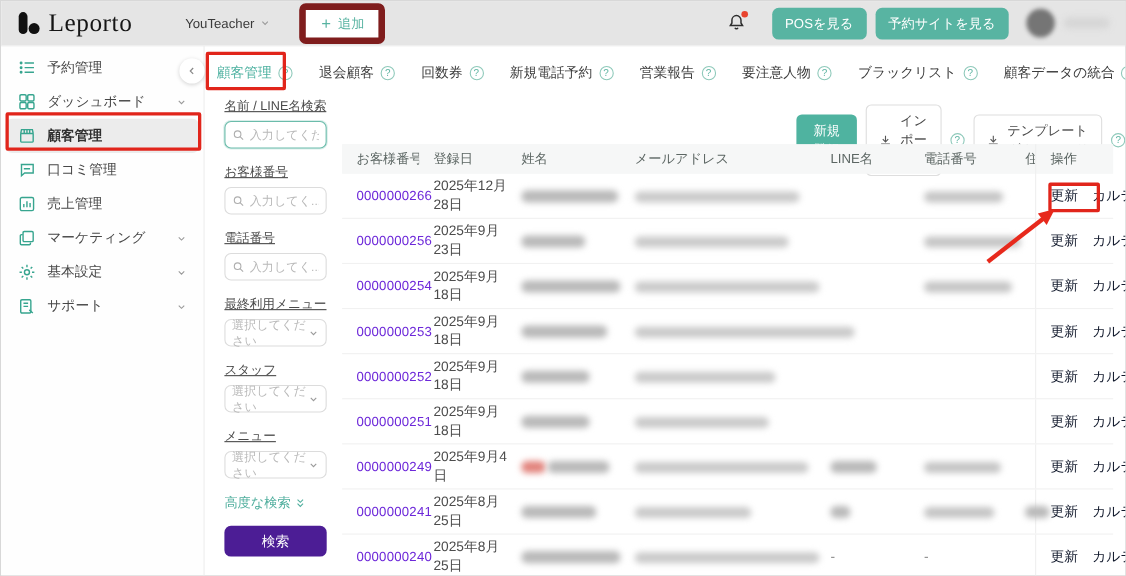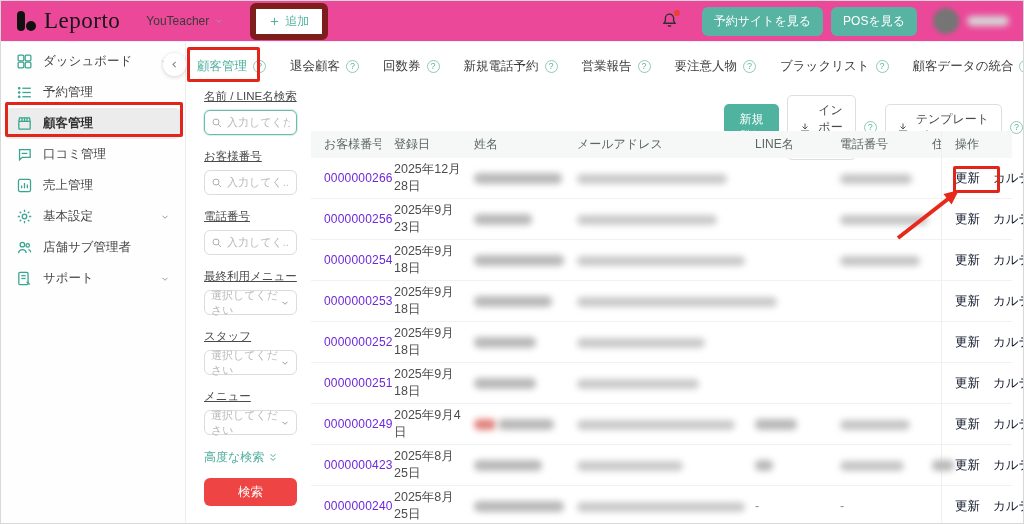--- a/index.html
+++ b/index.html
@@ -1,28 +1,28 @@
 <!DOCTYPE html>
 <html><head>
 <meta charset="utf-8">
 <style>
   * { margin:0; padding:0; box-sizing:border-box; }
   body { font-family:"Liberation Sans","DejaVu Sans",sans-serif; background:#fff; }
   .screen { position:relative; width:1024px; height:524px; background:#fff;
             border:1px solid #d8d8d8; overflow:hidden; }
 
   
-  .hdr { position:absolute; left:0; top:0; width:100%; height:41px; background:#ec4899;
+  .hdr { position:absolute; left:0; top:0; width:100%; height:41px; background:#e5e5e5;
          border-bottom:1px solid #f0f0f0; display:flex; align-items:center; padding:0 14px; z-index:5; }
   .logo { display:flex; align-items:center; gap:7px; }
   .logo-mark { position:relative; width:22px; height:24px; }
   .logo-mark .bar { position:absolute; left:2px; top:2px; width:8px; height:20px; background:#111; border-radius:4px; }
   .logo-mark .dot { position:absolute; left:11px; top:12px; width:10px; height:10px; background:#111; border-radius:50%; }
   .logo-text { font-family:"Liberation Serif","DejaVu Serif",serif; font-size:23px; color:#151515; letter-spacing:.5px; }
-  .org { display:flex; align-items:center; gap:5px; margin-left:26px; font-size:12px; color:#3a3a3a; cursor:pointer; }
+  .org { display:flex; align-items:center; gap:5px; margin-left:48px; font-size:12px; color:#3a3a3a; cursor:pointer; }
   .add-btn { display:flex; align-items:center; gap:5px; margin-left:26px; padding:4px 13px;
              border:6px solid #7f1d1d; border-radius:6px; background:#fff; color:#57b3a1; font-size:12px; cursor:pointer; }
   .hdr-spacer { flex:1; }
   .bell { position:relative; width:20px; height:20px; margin-right:14px; cursor:pointer; }
   .bell .dot { position:absolute; right:0; top:-1px; width:6px; height:6px; background:#e8432e; border-radius:50%; }
   .pill { background:#58b4a2; color:#fff; border:none; border-radius:6px; font-size:12px;
           padding:6px 12px; margin-left:8px; cursor:pointer; }
   .avatar { width:26px; height:26px; border-radius:50%; background:#757575; filter:blur(2px); margin-left:16px; }
   .hdr-name { width:42px; height:10px; background:#d6d6d6; border-radius:5px; filter:blur(3px); margin-left:8px; }
 
@@ -52,21 +52,21 @@
   .filters { position:absolute; left:203px; top:88px; width:93px; }
   .f-group { margin-bottom:14px; }
   .f-label { font-size:11.5px; color:#4a4a4a; margin-bottom:6px; white-space:nowrap;text-decoration:underline; }
   .f-input { display:flex; align-items:center; gap:4px; height:25px; border:1px solid #dcdcdc;
              border-radius:6px; background:#fff; padding:0 6px; color:#b9b9b9; font-size:11px; overflow:hidden; }
   .f-input.focused { border:1px solid #6bbcab; box-shadow:0 0 0 1px rgba(107,188,171,.25); }
   .f-input .ph { white-space:nowrap; overflow:hidden; }
   .f-select { display:flex; align-items:center; justify-content:space-between; height:25px; border:1px solid #dcdcdc;
               border-radius:6px; background:#fff; padding:0 6px; color:#b9b9b9; font-size:11px; cursor:pointer; }
   .advanced { display:flex; align-items:center; gap:4px; color:#4fae9d; font-size:12px; margin:6px 0 12px; cursor:pointer; }
-  .search-btn { width:93px; height:28px; background:#ef4444; color:#fff; border:none; border-radius:6px;
+  .search-btn { width:93px; height:28px; background:#4c1d95; color:#fff; border:none; border-radius:6px;
                 font-size:12.5px; cursor:pointer; }
 
   
   .toolbar { position:absolute; left:723px; top:94px; display:flex; align-items:center; gap:8px; }
   .btn-primary { background:#4fb3a0; color:#fff; border:none; border-radius:5px; padding:7px 14px; font-size:12px; cursor:pointer; }
   .btn-outline { display:flex; align-items:center; gap:6px; background:#fff; border:1px solid #dedede;
                  border-radius:5px; padding:6px 11px; font-size:12px; color:#4a4a4a; cursor:pointer; }
 
   
   .table { position:absolute; left:310px; top:130px; width:701px; }
@@ -126,56 +126,56 @@
       <span>追加</span>
     </button>
     <div class="hdr-spacer"></div>
     <div class="bell">
       <svg width="19" height="19" viewBox="0 0 24 24" fill="none" stroke="#2e2e2e" stroke-width="1.7">
         <path d="M12 4a5.2 5.2 0 0 0-5.2 5.2v3.3L5 15.5h14l-1.8-3V9.2A5.2 5.2 0 0 0 12 4z"></path>
         <path d="M10.3 18a1.8 1.8 0 0 0 3.4 0"></path>
       </svg>
       <span class="dot"></span>
     </div>
+    <button class="pill">POSを見る</button>
     <button class="pill">予約サイトを見る</button>
-    <button class="pill">POSを見る</button>
     <div class="avatar"></div>
     <div class="hdr-name"></div>
   </header>
 
   <aside class="sidebar" id="sidebar">
-      <div class="side-item">
-        <span class="icn">
-          <svg width="17" height="17" viewBox="0 0 24 24" fill="none" stroke="#37a58f" stroke-width="1.8">
-            <rect x="3" y="3" width="8" height="8" rx="1.5"></rect>
-            <rect x="13" y="3" width="8" height="8" rx="1.5"></rect>
-            <rect x="3" y="13" width="8" height="8" rx="1.5"></rect>
-            <rect x="13" y="13" width="8" height="8" rx="1.5"></rect>
-          </svg>
-        </span>
-        <span class="lbl">ダッシュボード</span>
-        <span class="chev">
-          <svg width="10" height="10" viewBox="0 0 24 24" fill="none" stroke="#9a9a9a" stroke-width="2.4">
-            <polyline points="6,9 12,15 18,9"></polyline>
-          </svg>
-        </span>
-      </div>
       <div class="side-item">
         <span class="icn">
           <svg width="17" height="17" viewBox="0 0 24 24" fill="none" stroke="#37a58f" stroke-width="1.8">
             <line x1="9" y1="6" x2="21" y2="6"></line>
             <line x1="9" y1="12" x2="21" y2="12"></line>
             <line x1="9" y1="18" x2="21" y2="18"></line>
             <circle cx="4.5" cy="6" r="1" fill="#37a58f"></circle>
             <circle cx="4.5" cy="12" r="1" fill="#37a58f"></circle>
             <circle cx="4.5" cy="18" r="1" fill="#37a58f"></circle>
           </svg>
         </span>
         <span class="lbl">予約管理</span>
       </div>
+      <div class="side-item">
+        <span class="icn">
+          <svg width="17" height="17" viewBox="0 0 24 24" fill="none" stroke="#37a58f" stroke-width="1.8">
+            <rect x="3" y="3" width="8" height="8" rx="1.5"></rect>
+            <rect x="13" y="3" width="8" height="8" rx="1.5"></rect>
+            <rect x="3" y="13" width="8" height="8" rx="1.5"></rect>
+            <rect x="13" y="13" width="8" height="8" rx="1.5"></rect>
+          </svg>
+        </span>
+        <span class="lbl">ダッシュボード</span>
+        <span class="chev">
+          <svg width="10" height="10" viewBox="0 0 24 24" fill="none" stroke="#9a9a9a" stroke-width="2.4">
+            <polyline points="6,9 12,15 18,9"></polyline>
+          </svg>
+        </span>
+      </div>
       <div class="side-item active">
         <span class="icn">
           <svg width="17" height="17" viewBox="0 0 24 24" fill="none" stroke="#37a58f" stroke-width="1.8">
             <path d="M4 9 5 4h14l1 5"></path>
             <rect x="4" y="9" width="16" height="11" rx="1"></rect>
             <line x1="8.5" y1="4" x2="8.5" y2="9"></line>
             <line x1="12" y1="4" x2="12" y2="9"></line>
             <line x1="15.5" y1="4" x2="15.5" y2="9"></line>
           </svg>
         </span>
@@ -197,41 +197,44 @@
             <line x1="8" y1="16" x2="8" y2="12"></line>
             <line x1="12" y1="16" x2="12" y2="8.5"></line>
             <line x1="16" y1="16" x2="16" y2="10.5"></line>
           </svg>
         </span>
         <span class="lbl">売上管理</span>
       </div>
       <div class="side-item">
         <span class="icn">
           <svg width="17" height="17" viewBox="0 0 24 24" fill="none" stroke="#37a58f" stroke-width="1.8">
+            <rect x="7" y="3.5" width="13" height="13" rx="1.5"></rect>
+            <path d="M16.5 17.5v1.5a1.5 1.5 0 0 1-1.5 1.5H5a1.5 1.5 0 0 1-1.5-1.5V9A1.5 1.5 0 0 1 5 7.5h1.5"></path>
+          </svg>
+        </span>
+        <span class="lbl">マーケティング</span>
+        <span class="chev">
+          <svg width="10" height="10" viewBox="0 0 24 24" fill="none" stroke="#9a9a9a" stroke-width="2.4">
+            <polyline points="6,9 12,15 18,9"></polyline>
+          </svg>
+        </span>
+      </div>
+      <div class="side-item">
+        <span class="icn">
+          <svg width="17" height="17" viewBox="0 0 24 24" fill="none" stroke="#37a58f" stroke-width="1.8">
             <circle cx="12" cy="12" r="3.2"></circle>
             <path d="M12 2.5v3M12 18.5v3M2.5 12h3M18.5 12h3M5.2 5.2l2.1 2.1M16.7 16.7l2.1 2.1M18.8 5.2l-2.1 2.1M7.3 16.7l-2.1 2.1"></path>
           </svg>
         </span>
         <span class="lbl">基本設定</span>
         <span class="chev">
           <svg width="10" height="10" viewBox="0 0 24 24" fill="none" stroke="#9a9a9a" stroke-width="2.4">
             <polyline points="6,9 12,15 18,9"></polyline>
           </svg>
         </span>
-      </div>
-      <div class="side-item">
-        <span class="icn">
-          <svg width="17" height="17" viewBox="0 0 24 24" fill="none" stroke="#37a58f" stroke-width="1.8">
-            <circle cx="9" cy="8" r="3.2"></circle>
-            <path d="M3.5 20c.6-3.4 2.8-5 5.5-5s4.9 1.6 5.5 5"></path>
-            <circle cx="16.5" cy="9" r="2.4"></circle>
-            <path d="M17.5 14.8c1.9.5 3 1.9 3.4 4.2"></path>
-          </svg>
-        </span>
-        <span class="lbl">店舗サブ管理者</span>
       </div>
       <div class="side-item">
         <span class="icn">
           <svg width="17" height="17" viewBox="0 0 24 24" fill="none" stroke="#37a58f" stroke-width="1.8">
             <rect x="4" y="3.5" width="13" height="17" rx="1.5"></rect>
             <line x1="7.5" y1="8" x2="13.5" y2="8"></line>
             <line x1="7.5" y1="12" x2="13.5" y2="12"></line>
             <path d="M15 16.5l4.5 4"></path>
           </svg>
         </span>
@@ -495,21 +498,21 @@
           <div><span class="blur email" style="width:158px"></span></div>
           <div><span class="blur " style="width:42px"></span></div>
           <div><span class="blur phone" style="width:70px"></span></div>
           <div></div>
           <div class="c-ops">
             <span class="op-link">更新</span>
             <span class="op-link">カルテ</span>
           </div>
         </div>
         <div class="t-row">
-          <div class="c-no">0000000423</div>
+          <div class="c-no">0000000241</div>
           <div>2025年8月25日</div>
           <div class="name-wrap">
             <span class="blur " style="width:68px"></span>
           </div>
           <div><span class="blur email" style="width:106px"></span></div>
           <div><span class="blur " style="width:18px"></span></div>
           <div><span class="blur phone" style="width:64px"></span></div>
           <div><span class="blur " style="width:22px"></span></div>
           <div class="c-ops">
             <span class="op-link">更新</span>

